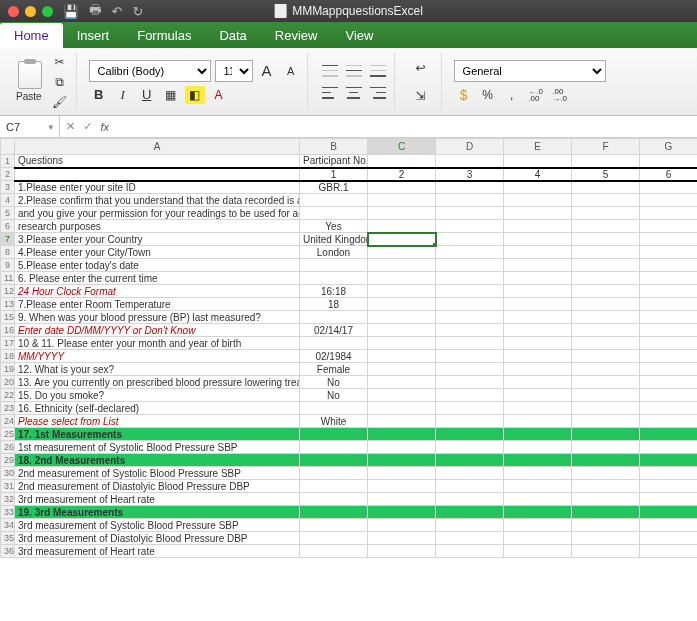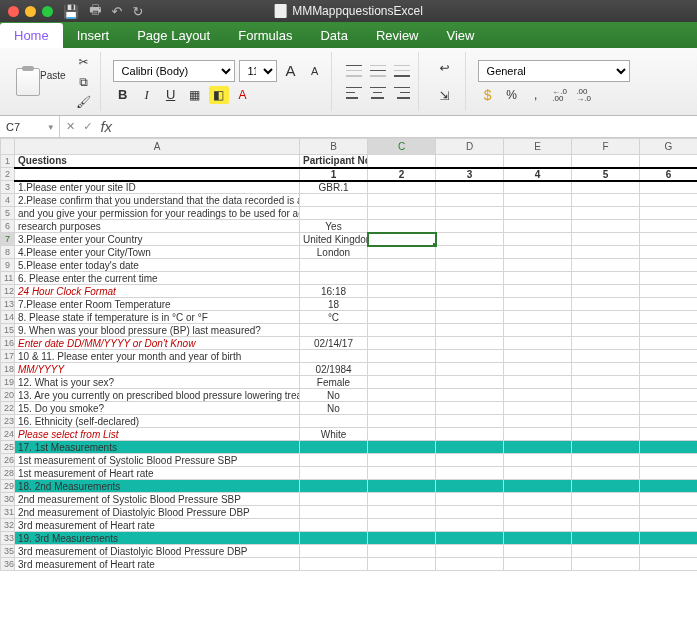--- a/index.html
+++ b/index.html
@@ -11,60 +11,60 @@
 .tb-dot { width:11px; height:11px; border-radius:50%; }
 .tb-red{background:#ff5f57}.tb-yel{background:#febc2e}.tb-grn{background:#28c840}
 .tb-qat { display:flex; gap:10px; align-items:center; }
 .tb-qat span{ color:#bbb; font-size:13px; }
 .tb-title { position:absolute; left:50%; transform:translateX(-50%); font-size:12px; display:flex; align-items:center; gap:6px;}
 .doc-ic{width:12px;height:14px;background:#eee;border-radius:1px;}
 
 
 .ribbon-tabs { height:26px; background:linear-gradient(#3a8c3a,#2e7a2e); display:flex; align-items:flex-end; }
 .rt-tab { padding:5px 14px; font-size:13px; color:#fff; cursor:pointer; }
-.rt-tab.active { background:#fff; color:#8b5cf6; font-weight:500; border-radius:3px 3px 0 0; }
+.rt-tab.active { background:#fff; color:#4c1d95; font-weight:500; border-radius:3px 3px 0 0; }
 
 
 .ribbon { height:68px; background:linear-gradient(#fafafa,#ececec); border-bottom:1px solid #bbb; display:flex; padding:4px 6px; gap:6px;}
 .rgroup { display:flex; flex-direction:column; justify-content:center; gap:4px; padding:0 6px; border-right:1px solid #ddd;}
 .rgroup:last-child{border-right:none}
 .rrow{display:flex;align-items:center;gap:4px}
-.paste-btn{display:flex;flex-direction:row;align-items:flex-start;padding:2px 4px}
+.paste-btn{display:flex;flex-direction:column;align-items:flex-end;padding:2px 4px}
 .clipboard-ic{width:24px;height:28px;background:linear-gradient(#fff,#eee);border:1px solid #aaa;border-radius:2px;position:relative}
 .clipboard-ic::before{content:"";position:absolute;top:-3px;left:5px;width:12px;height:5px;background:#aaa;border-radius:2px}
 .paste-lbl{font-size:10px;margin-top:2px}
 .mini-btn{width:20px;height:18px;display:flex;align-items:center;justify-content:center;border:1px solid transparent;border-radius:2px;font-size:12px;cursor:pointer}
 select.ctl,input.ctl{height:22px;border:1px solid #aaa;background:#fff;font-size:11px;padding:0 4px}
 .bold{font-weight:bold;font-size:13px}.ital{font-style:italic;font-family:Georgia;font-size:13px}.under{text-decoration:underline;font-size:13px}
 .a-up{font-size:15px}.a-dn{font-size:11px}
 .alignbox{width:18px;height:14px;display:flex;flex-direction:column;justify-content:space-between;padding:1px}
 .alignbox span{height:1.5px;background:#555;display:block}
 .cur-ic{color:#d4a02a;font-size:14px}
 
 
 .fbar{height:22px;display:flex;border-bottom:1px solid #ccc;background:#fff}
 .namebox{width:60px;border-right:1px solid #ccc;display:flex;align-items:center;padding:0 6px;font-size:11px}
 .namebox .dd{margin-left:auto;color:#888;font-size:9px}
 .fbar-btns{display:flex;align-items:center;padding:0 6px;gap:8px;color:#888}
-.fx{font-style:italic;font-size:15px;color:#555}
+.fx{font-style:italic;font-size:11px;color:#555}
 .finput{flex:1;border:none;padding:0 4px;font-size:11px}
 
 
 .sheet{position:relative;height:calc(621px - 22px - 26px - 68px - 22px);overflow:auto}
 table.grid{border-collapse:collapse;table-layout:fixed;width:697px}
 .grid th,.grid td{border:1px solid #d4d4d4;height:13px;font-size:10px;padding:0 3px;overflow:hidden;white-space:nowrap;text-overflow:clip;vertical-align:middle}
 .grid th{background:#f0f0f0;font-weight:normal;color:#555;text-align:center}
 th.corner{width:14px;background:#f0f0f0}
 th.rowh{width:14px;text-align:center;font-size:9px;color:#777}
 th.colh{height:16px}
 .colA{width:285px}.colB{width:68px}.colC{width:68px}.colD{width:68px}.colE{width:68px}.colF{width:68px}.colG{width:58px}
 td.c{text-align:center}
 .redtxt{color:#c00000;font-style:italic}
-.bluehdr{background:#14b8a6;font-weight:normal}
-.hdrrow td{font-weight:bold;border-bottom:2px solid #000}
+.bluehdr{background:#22c55e;font-weight:bold}
+.hdrrow td{font-weight:normal;border-bottom:2px solid #000}
 .hdrrow td.c{border-bottom:2px solid #000}
 th.active-col, th.active-row{background:#d8d8d8;color:#2e7a2e}
 .sel{outline:2px solid #2e7a2e;outline-offset:-1px;position:relative}
 .sel::after{content:"";position:absolute;right:-3px;bottom:-3px;width:5px;height:5px;background:#2e7a2e}
 </style>
 </head>
 <body>
 
 <div class="titlebar">
   <div class="tb-dots">
@@ -80,21 +80,20 @@
   </div>
   <div class="tb-title">
     <span class="doc-ic"></span>
     <span>MMMappquestionsExcel</span>
   </div>
 </div>
 
 <div class="ribbon-tabs">
   <div class="rt-tab active">Home</div>
   <div class="rt-tab">Insert</div>
-  <div class="rt-tab">Page Layout</div>
   <div class="rt-tab">Formulas</div>
   <div class="rt-tab">Data</div>
   <div class="rt-tab">Review</div>
   <div class="rt-tab">View</div>
 </div>
 
 <div class="ribbon">
   <div class="rgroup">
     <div class="rrow">
       <div class="paste-btn">
@@ -334,30 +333,20 @@
           <th class="rowh">13</th>
           <td>7.Please enter Room Temperature</td>
           <td class="c">18</td>
           <td></td>
           <td></td>
           <td></td>
           <td></td>
           <td></td>
         </tr>
         <tr>
-          <th class="rowh">14</th>
-          <td>8. Please state if temperature is in °C or °F</td>
-          <td class="c">°C</td>
-          <td></td>
-          <td></td>
-          <td></td>
-          <td></td>
-          <td></td>
-        </tr>
-        <tr>
           <th class="rowh">15</th>
           <td>9. When was your blood pressure (BP) last measured?</td>
           <td class="c"></td>
           <td></td>
           <td></td>
           <td></td>
           <td></td>
           <td></td>
         </tr>
         <tr>
@@ -454,30 +443,20 @@
           <th class="rowh">26</th>
           <td>1st measurement of Systolic Blood Pressure  SBP</td>
           <td class="c"></td>
           <td></td>
           <td></td>
           <td></td>
           <td></td>
           <td></td>
         </tr>
         <tr>
-          <th class="rowh">28</th>
-          <td>1st measurement of Heart rate</td>
-          <td class="c"></td>
-          <td></td>
-          <td></td>
-          <td></td>
-          <td></td>
-          <td></td>
-        </tr>
-        <tr>
           <th class="rowh">29</th>
           <td class="bluehdr">18. 2nd Measurements</td>
           <td class="c bluehdr"></td>
           <td class="bluehdr"></td>
           <td class="bluehdr"></td>
           <td class="bluehdr"></td>
           <td class="bluehdr"></td>
           <td class="bluehdr"></td>
         </tr>
         <tr>
@@ -514,20 +493,30 @@
           <th class="rowh">33</th>
           <td class="bluehdr">19. 3rd Measurements</td>
           <td class="c bluehdr"></td>
           <td class="bluehdr"></td>
           <td class="bluehdr"></td>
           <td class="bluehdr"></td>
           <td class="bluehdr"></td>
           <td class="bluehdr"></td>
         </tr>
         <tr>
+          <th class="rowh">34</th>
+          <td>3rd measurement of Systolic Blood Pressure  SBP</td>
+          <td class="c"></td>
+          <td></td>
+          <td></td>
+          <td></td>
+          <td></td>
+          <td></td>
+        </tr>
+        <tr>
           <th class="rowh">35</th>
           <td>3rd measurement of Diastolyic Blood Pressure DBP</td>
           <td class="c"></td>
           <td></td>
           <td></td>
           <td></td>
           <td></td>
           <td></td>
         </tr>
         <tr>

